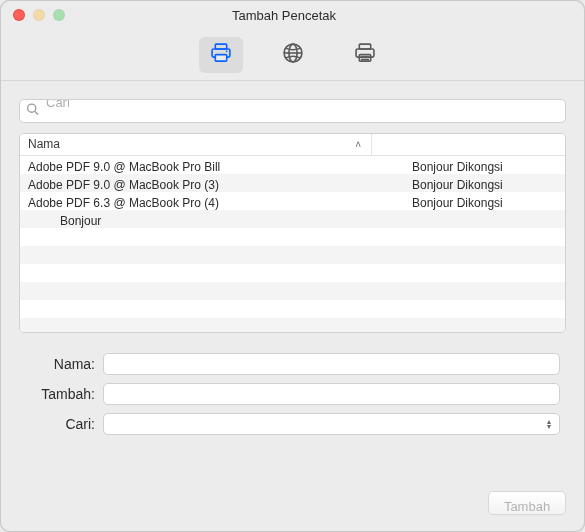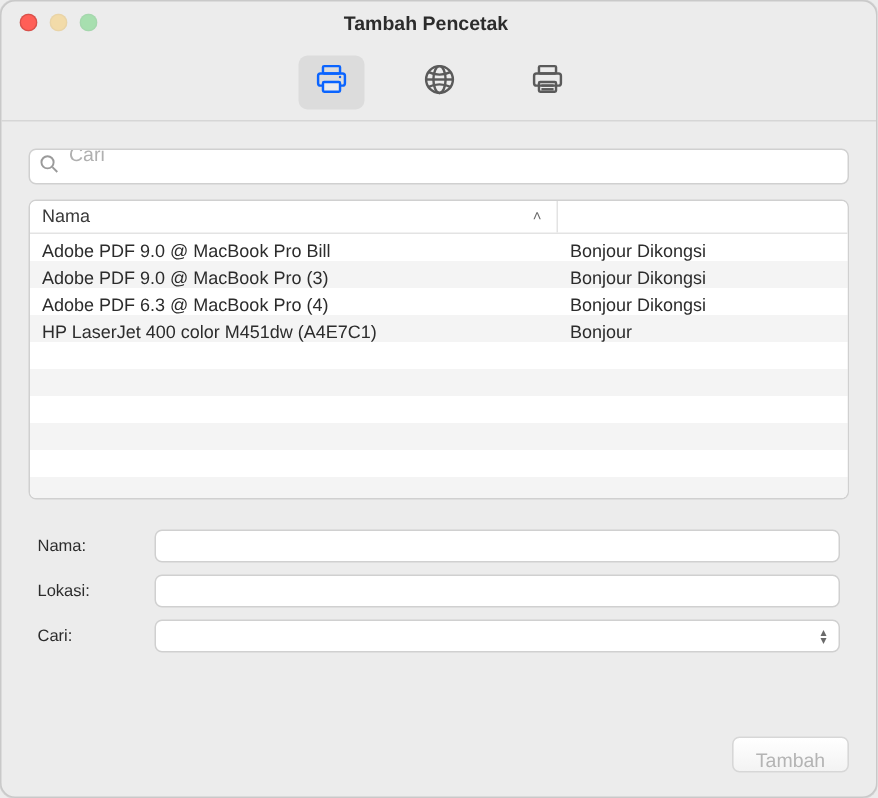--- a/index.html
+++ b/index.html
@@ -38,21 +38,21 @@
     width: 12px; height: 12px; border-radius: 50%;
     border: 0.5px solid rgba(0,0,0,0.15);
   }
   .light.close { background: #ff5f57; }
   .light.min   { background: #febc2e; opacity: 0.35; border-color: rgba(0,0,0,0.1);}
   .light.max   { background: #28c840; opacity: 0.35; border-color: rgba(0,0,0,0.1);}
   .title {
     position: absolute;
     left: 0; right: 17px;
     text-align: center;
-    font-weight: 700;
+    font-weight: 400;
     font-size: 13px;
     color: #2c2c2c;
   }
   .toolbar {
     height: 52px;
     display: flex;
     justify-content: center;
     align-items: center;
     gap: 28px;
     border-bottom: 1px solid #d6d6d6;
@@ -117,34 +117,34 @@
     display: flex;
     height: 18px;
     font-size: 12px;
     color: #2c2c2c;
     align-items: flex-end;
   }
   .trow:nth-child(even) { background: #f4f4f4; }
   .trow:nth-child(odd) { background: #ffffff; }
   .trow.spacer { height: 18px; }
   .td-name { flex: 0 0 352px; padding: 0 8px; white-space: nowrap; overflow: hidden; text-overflow: ellipsis;}
-  .td-kind { flex: 1; padding: 0 8px; white-space: nowrap;}
+  .td-kind { flex: 1; padding: 0 8px; white-space: nowrap; margin-left: 32px;}
   .sort-caret { font-size: 10px; color: #6a6a6a; margin-right: 2px;}
   .form {
     margin-top: 20px;
     padding: 0 6px;
     display: grid;
     grid-template-columns: 70px 1fr;
     row-gap: 8px;
     column-gap: 8px;
     align-items: center;
   }
   .form label {
-    text-align: left;
-    font-size: 11px;
+    text-align: right;
+    font-size: 14px;
     color: #2c2c2c;
   }
   .form input.txt {
     height: 22px;
     border: 1px solid #d0d0d0;
     border-radius: 5px;
     background: #fff;
     padding: 0 6px;
     font-size: 13px;
   }
@@ -263,36 +263,35 @@
         </div>
         <div class="trow">
           <div class="td-name">Adobe PDF 9.0 @ MacBook Pro (3)</div>
           <div class="td-kind">Bonjour Dikongsi</div>
         </div>
         <div class="trow">
           <div class="td-name">Adobe PDF 6.3 @ MacBook Pro (4)</div>
           <div class="td-kind">Bonjour Dikongsi</div>
         </div>
         <div class="trow">
-          <div class="td-name">HP LaserJet 400 color M451dw (A4E7C1)</div>
           <div class="td-kind">Bonjour</div>
         </div>
         <div class="trow spacer"></div>
         <div class="trow spacer"></div>
         <div class="trow spacer"></div>
         <div class="trow spacer"></div>
         <div class="trow spacer"></div>
         <div class="trow spacer"></div>
       </div>
     </div>
 
     <div class="form">
       <label>Nama:</label>
       <input class="txt" type="text" value="" style="">
-      <label>Lokasi:</label>
+      <label>Tambah:</label>
       <input class="txt" type="text" value="" style="">
       <label>Cari:</label>
       <div class="select-wrap">
         <div class="sel"></div>
         <div class="chev">
           <span>▴</span>
             <span>▾</span>
         </div>
       </div>
     </div>

